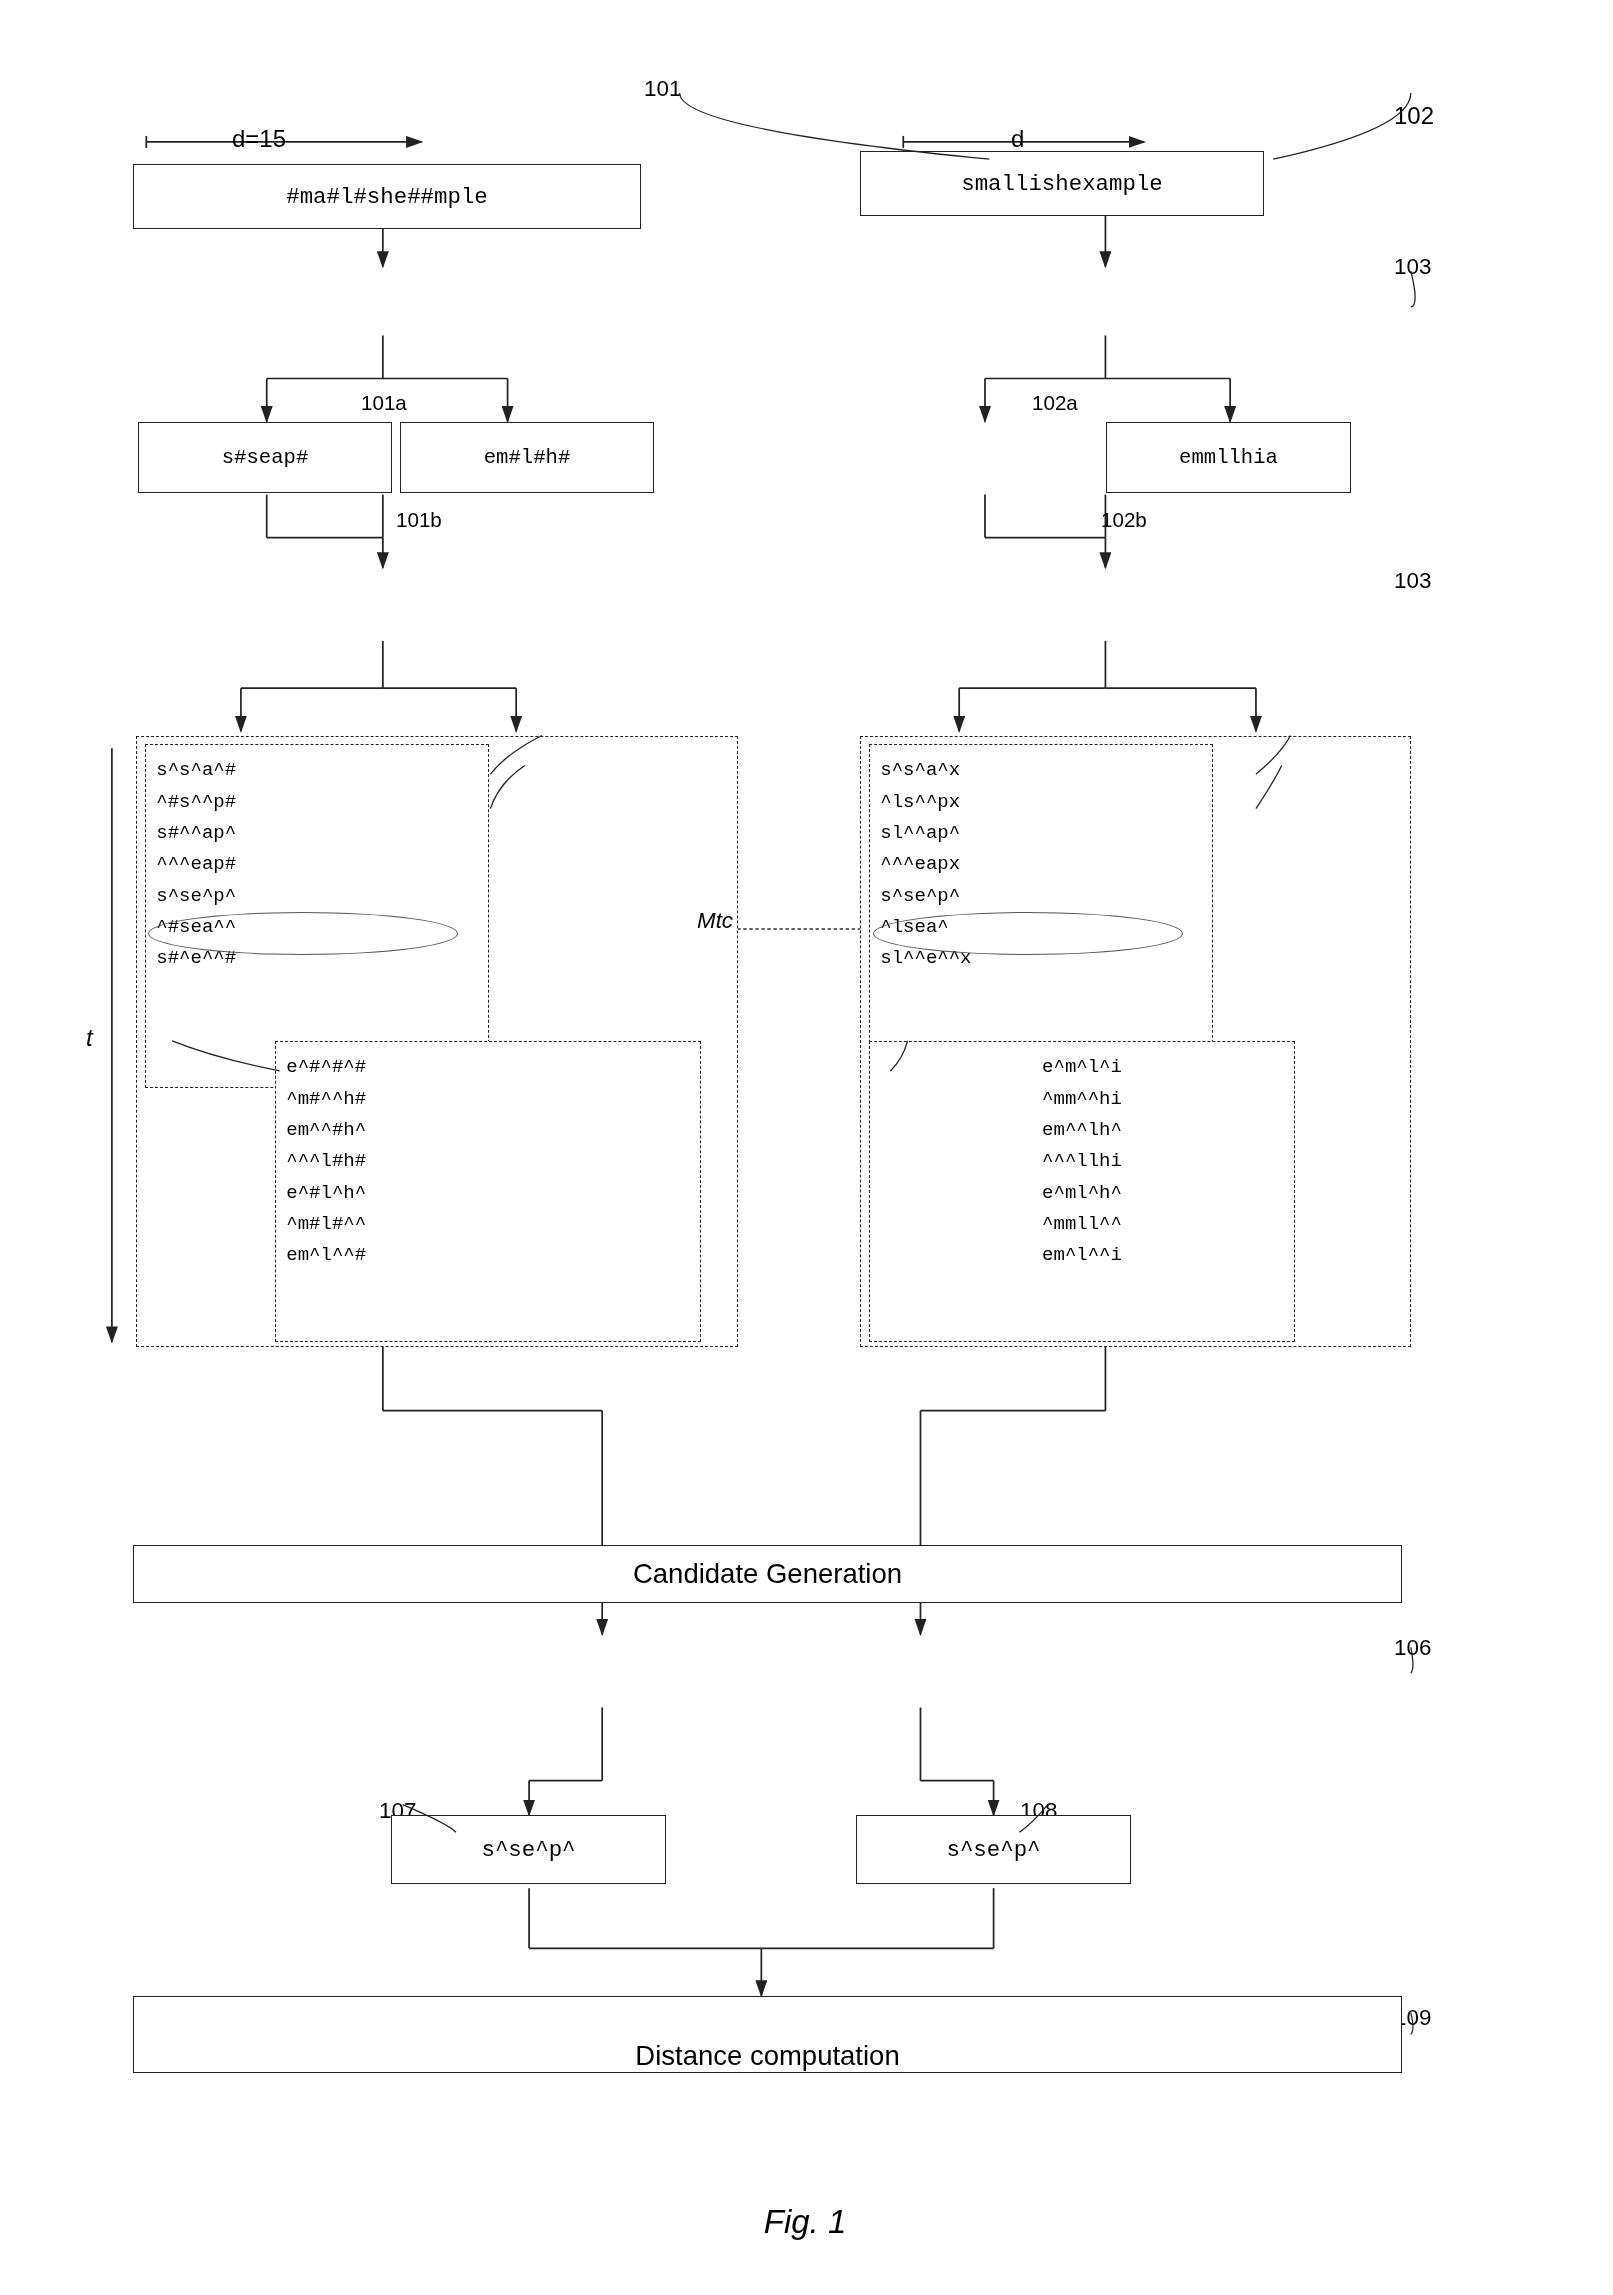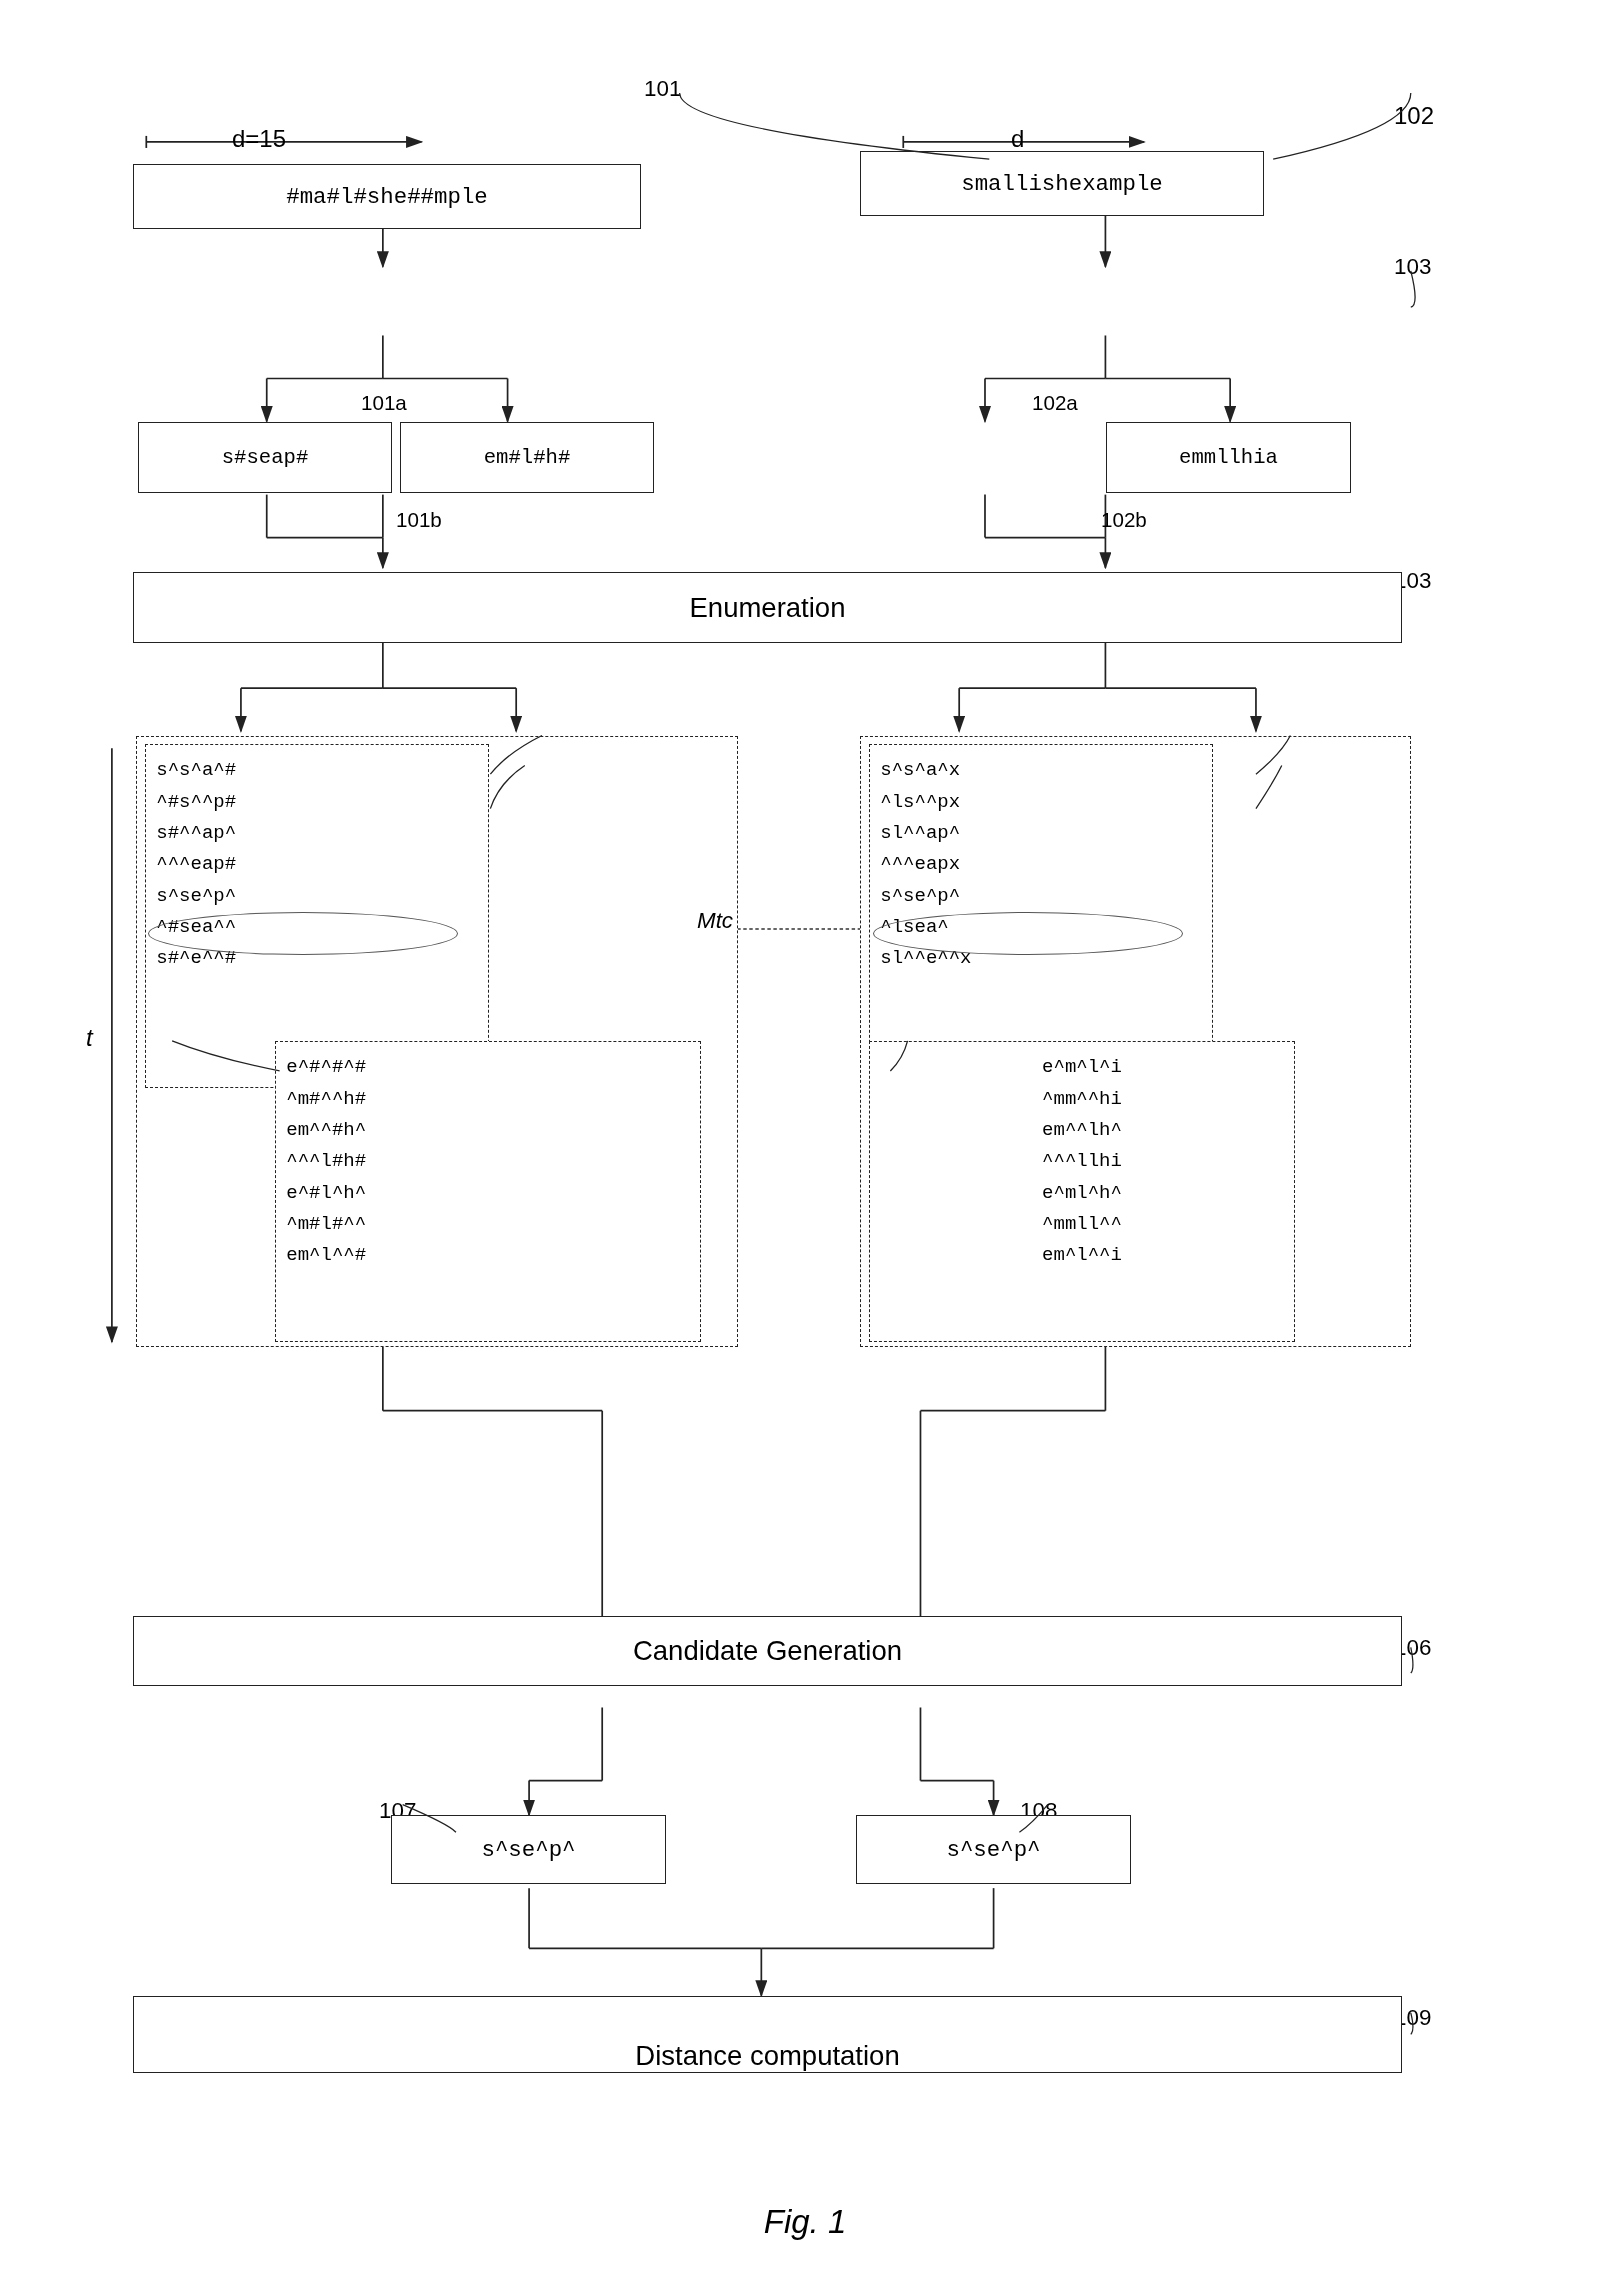--- a/index.html
+++ b/index.html
@@ -183,23 +183,20 @@
     <span>em#l#h#</span>
   </div>
   <div class="box box-mono" style="left:1106px; top:422px; width:245px; height:71px; font-size:20.6px;">
     <span>emmllhia</span>
   </div>
 
   <div class="label" style="left:396px; top:508px; font-size:20.6px;">101b</div>
   <div class="label" style="left:1101px; top:508px; font-size:20.6px;">102b</div>
 
   <div class="label" style="left:1394px; top:568px; font-size:22.4px;">103</div>
-  <div class="box" style="left:133px; top:572px; width:1269px; height:71px; font-size:27.5px;">
-    <span>Enumeration</span>
-  </div>
 
   <div class="label" style="left:521px; top:731px; font-size:20.6px;">104a</div>
   <div class="label" style="left:508px; top:755px; font-size:20.6px;">104</div>
   <div class="label" style="left:142px; top:1028px; font-size:20.6px;">104b</div>
   <div class="label" style="left:1260px; top:731px; font-size:20.6px;">105a</div>
   <div class="label" style="left:1256px; top:755px; font-size:20.6px;">105</div>
   <div class="label" style="left:878px; top:1028px; font-size:20.6px;">105b</div>
 
   <div class="label" style="left:86px; top:1024px; font-size:24px; font-style:italic;">t</div>
 
@@ -255,21 +252,21 @@
       <div>^^^llhi</div>
       <div>e^ml^h^</div>
       <div>^mmll^^</div>
       <div>em^l^^i</div>
     </div>
   </div>
 
   <div class="label" style="left:697px; top:908px; font-size:22.4px; font-style:italic;">Mtc</div>
 
   <div class="label" style="left:1394px; top:1635px; font-size:22.4px;">106</div>
-  <div class="box" style="left:133px; top:1616px; width:1269px; height:70px; font-size:27.5px;">
+  <div class="box" style="left:133px; top:1545px; width:1269px; height:58px; font-size:27.5px;">
     <span>Candidate Generation</span>
   </div>
 
   <div class="label" style="left:379px; top:1798px; font-size:22.4px;">107</div>
   <div class="label" style="left:1020px; top:1798px; font-size:22.4px;">108</div>
 
   <div class="box box-mono" style="left:391px; top:1815px; width:275px; height:69px; font-size:22.4px;">
     <span>s^se^p^</span>
   </div>
   <div class="box box-mono" style="left:856px; top:1815px; width:275px; height:69px; font-size:22.4px;">

